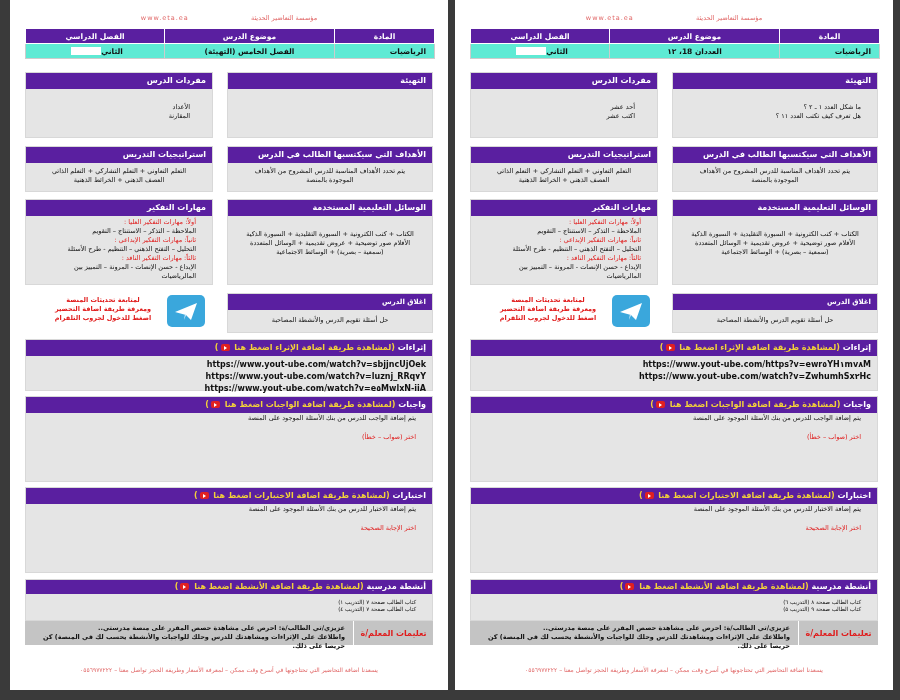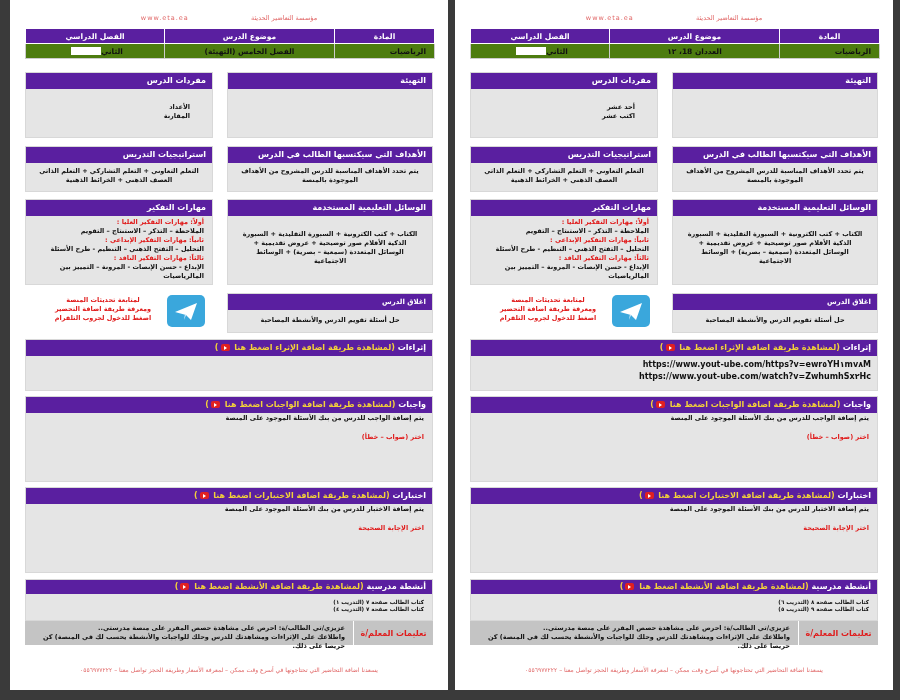--- a/index.html
+++ b/index.html
@@ -24,21 +24,21 @@
   .watermark .site { margin-right: 60px; }
   .hdr-table {
     position: absolute; top: 28px; left: 15px; width: 410px;
     border-collapse: collapse; font-size: 7.5px;
   }
   .hdr-table th {
     background: #5a1fa0; color: #fff; font-weight: bold;
     height: 15px; border: 1px solid #fff; text-align: center;
   }
   .hdr-table td {
-    background: #4d7c0f; color: #111; font-weight: bold;
+    background: #5eead4; color: #111; font-weight: bold;
     height: 15px; border: 1px solid #ccc; text-align: center;
   }
   .hdr-table td.subj { text-align: right; padding-right: 8px; }
   .blank-box { display: inline-block; width: 30px; height: 8px; background: #fff; vertical-align: middle; margin-left: 4px; }
   .box {
     position: absolute;
     background: #e5e5e5;
     border: 1px solid #d8d8d8;
   }
   .bar {
@@ -47,21 +47,21 @@
   }
   .bar .hint { color: #f3d23a; }
   .yt {
     display: inline-block; width: 9px; height: 7px; background: #e02020;
     border-radius: 2px; vertical-align: middle; margin: 0 2px; position: relative;
   }
   .yt::after {
     content: ""; position: absolute; left: 3px; top: 1.5px;
     border-left: 3px solid #fff; border-top: 2px solid transparent; border-bottom: 2px solid transparent;
   }
-  .body-txt { font-size: 6.5px; color: #111; font-weight: bold; padding: 4px 8px; line-height: 9px; text-align: right; }
+  .body-txt { font-size: 6.5px; color: #111; font-weight: normal; padding: 4px 16px; line-height: 9px; text-align: right; }
   .center { text-align: center; }
   .red { color: #e01b1b; }
   .urls { direction: ltr; text-align: right; font-size: 8px; font-weight: bold; color: #111; padding: 3px 6px; line-height: 12px; }
   .tg-icon {
     position: absolute; width: 38px; height: 32px; background: #3aa7dc; border-radius: 5px;
   }
   .tg-note {
     position: absolute; font-size: 6.5px; color: #e01b1b; font-weight: bold; text-align: center; line-height: 9px;
   }
   .notes-row {
@@ -150,20 +150,25 @@
     <div>لمتابعة تحديثات المنصة</div>
     <div>ومعرفة طريقة اضافة التحضير</div>
     <div>اضغط للدخول لجروب التلقرام</div>
   </div>
 
   <div class="box" style="top:339px; left:15px; right:15px; height:52px;">
     <div class="bar">
       <span>إثراءات</span>
       <span class="hint"><span>(لمشاهدة طريقة اضافة الإثراء اضغط هنا</span> <span class="yt"></span>)</span>
     </div>
+    <div class="urls">
+      <div>https://www.yout-ube.com/watch?v=sbjjncUjOek</div>
+      <div>https://www.yout-ube.com/watch?v=luznj_RRq٧Y</div>
+      <div>https://www.yout-ube.com/watch?v=e٥MwlxN-iiA</div>
+    </div>
   </div>
 
   <div class="box" style="top:396px; left:15px; right:15px; height:86px;">
     <div class="bar">
       <span>واجبات</span>
       <span class="hint"><span>(لمشاهدة طريقة اضافة الواجبات اضغط هنا</span> <span class="yt"></span>)</span>
     </div>
     <div class="body-txt" style="padding-top:1px">يتم إضافة الواجب للدرس من بنك الأسئلة الموجود على المنصة</div>
     <div class="body-txt red" style="padding-top:6px">اختر (صواب – خطأ)</div>
   </div>
@@ -214,20 +219,24 @@
     <tr>
       <td class="subj">الرياضيات</td>
       <td>العددان 18، ١٢</td>
       <td><span>الثاني</span><span class="blank-box"></span></td>
     </tr>
   </tbody>
     </table>
 
   <div class="box" style="top:72px; right:15px; width:206px; height:66px;">
     <div class="bar">التهيئة</div>
+    <div class="body-txt" style="padding-top:14px">
+      <div>ما شكل العدد ١ ـ ٢ ؟</div>
+      <div>هل تعرف كيف تكتب العدد ١١ ؟</div>
+    </div>
   </div>
   <div class="box" style="top:72px; left:15px; width:188px; height:66px;">
     <div class="bar">مفردات الدرس</div>
     <div class="body-txt" style="padding-top:14px; padding-right:22px">
       <div>أحد عشر</div>
       <div>اكتب عشر</div>
     </div>
   </div>
 
   <div class="box" style="top:146px; right:15px; width:206px; height:46px;">

